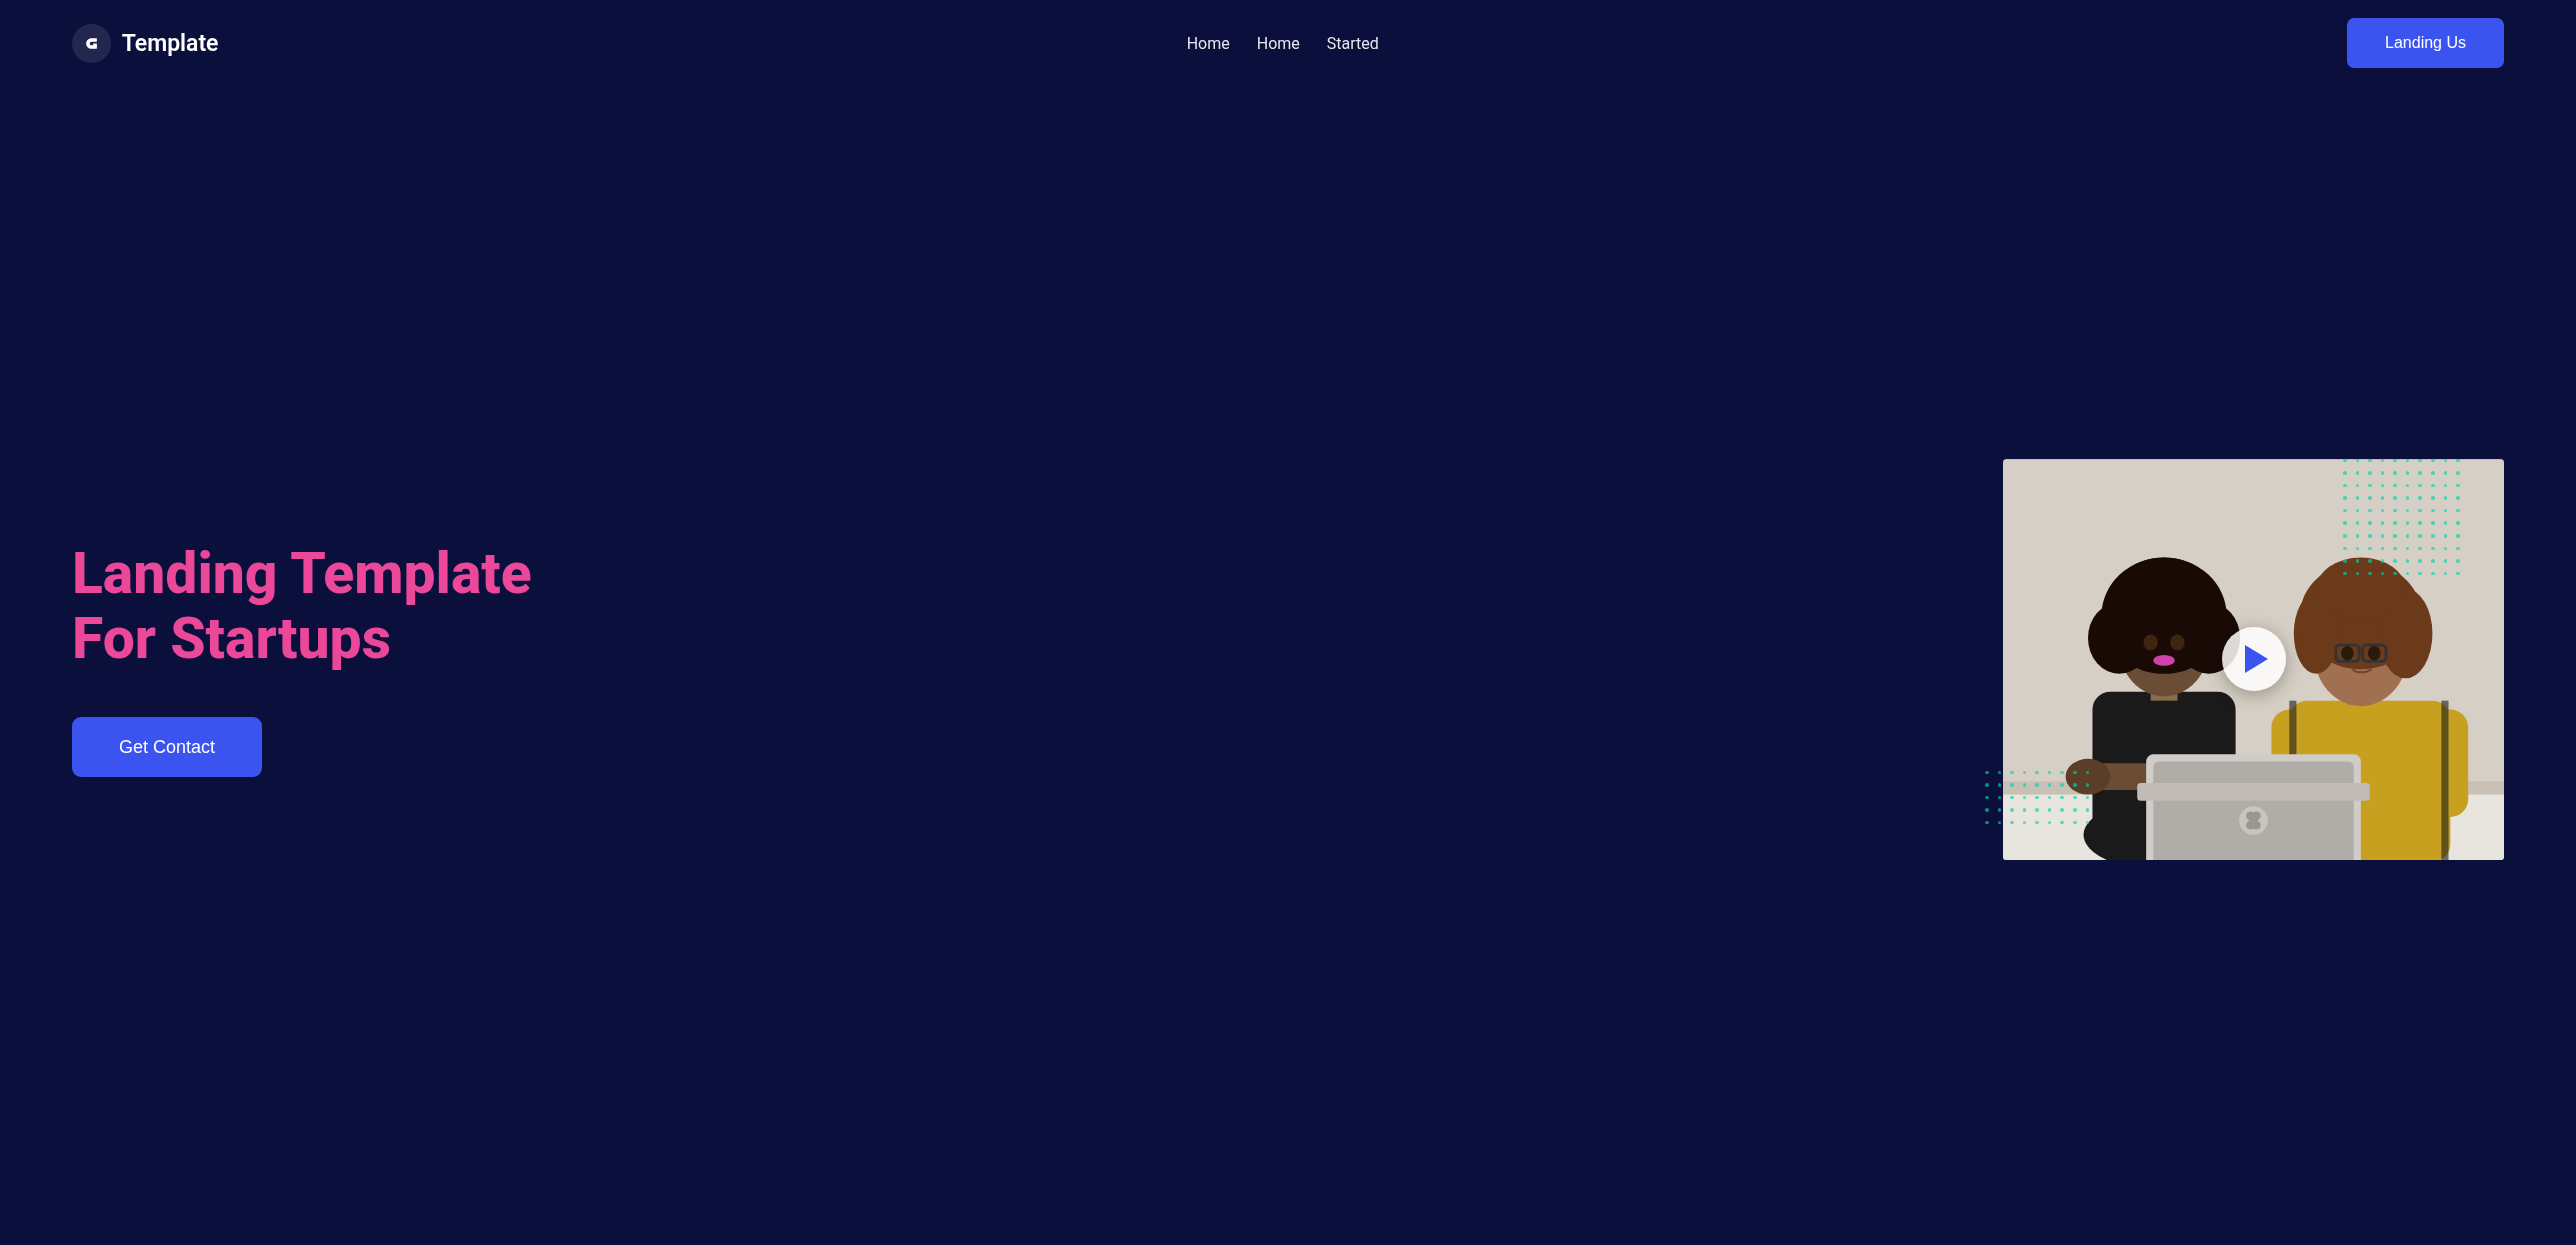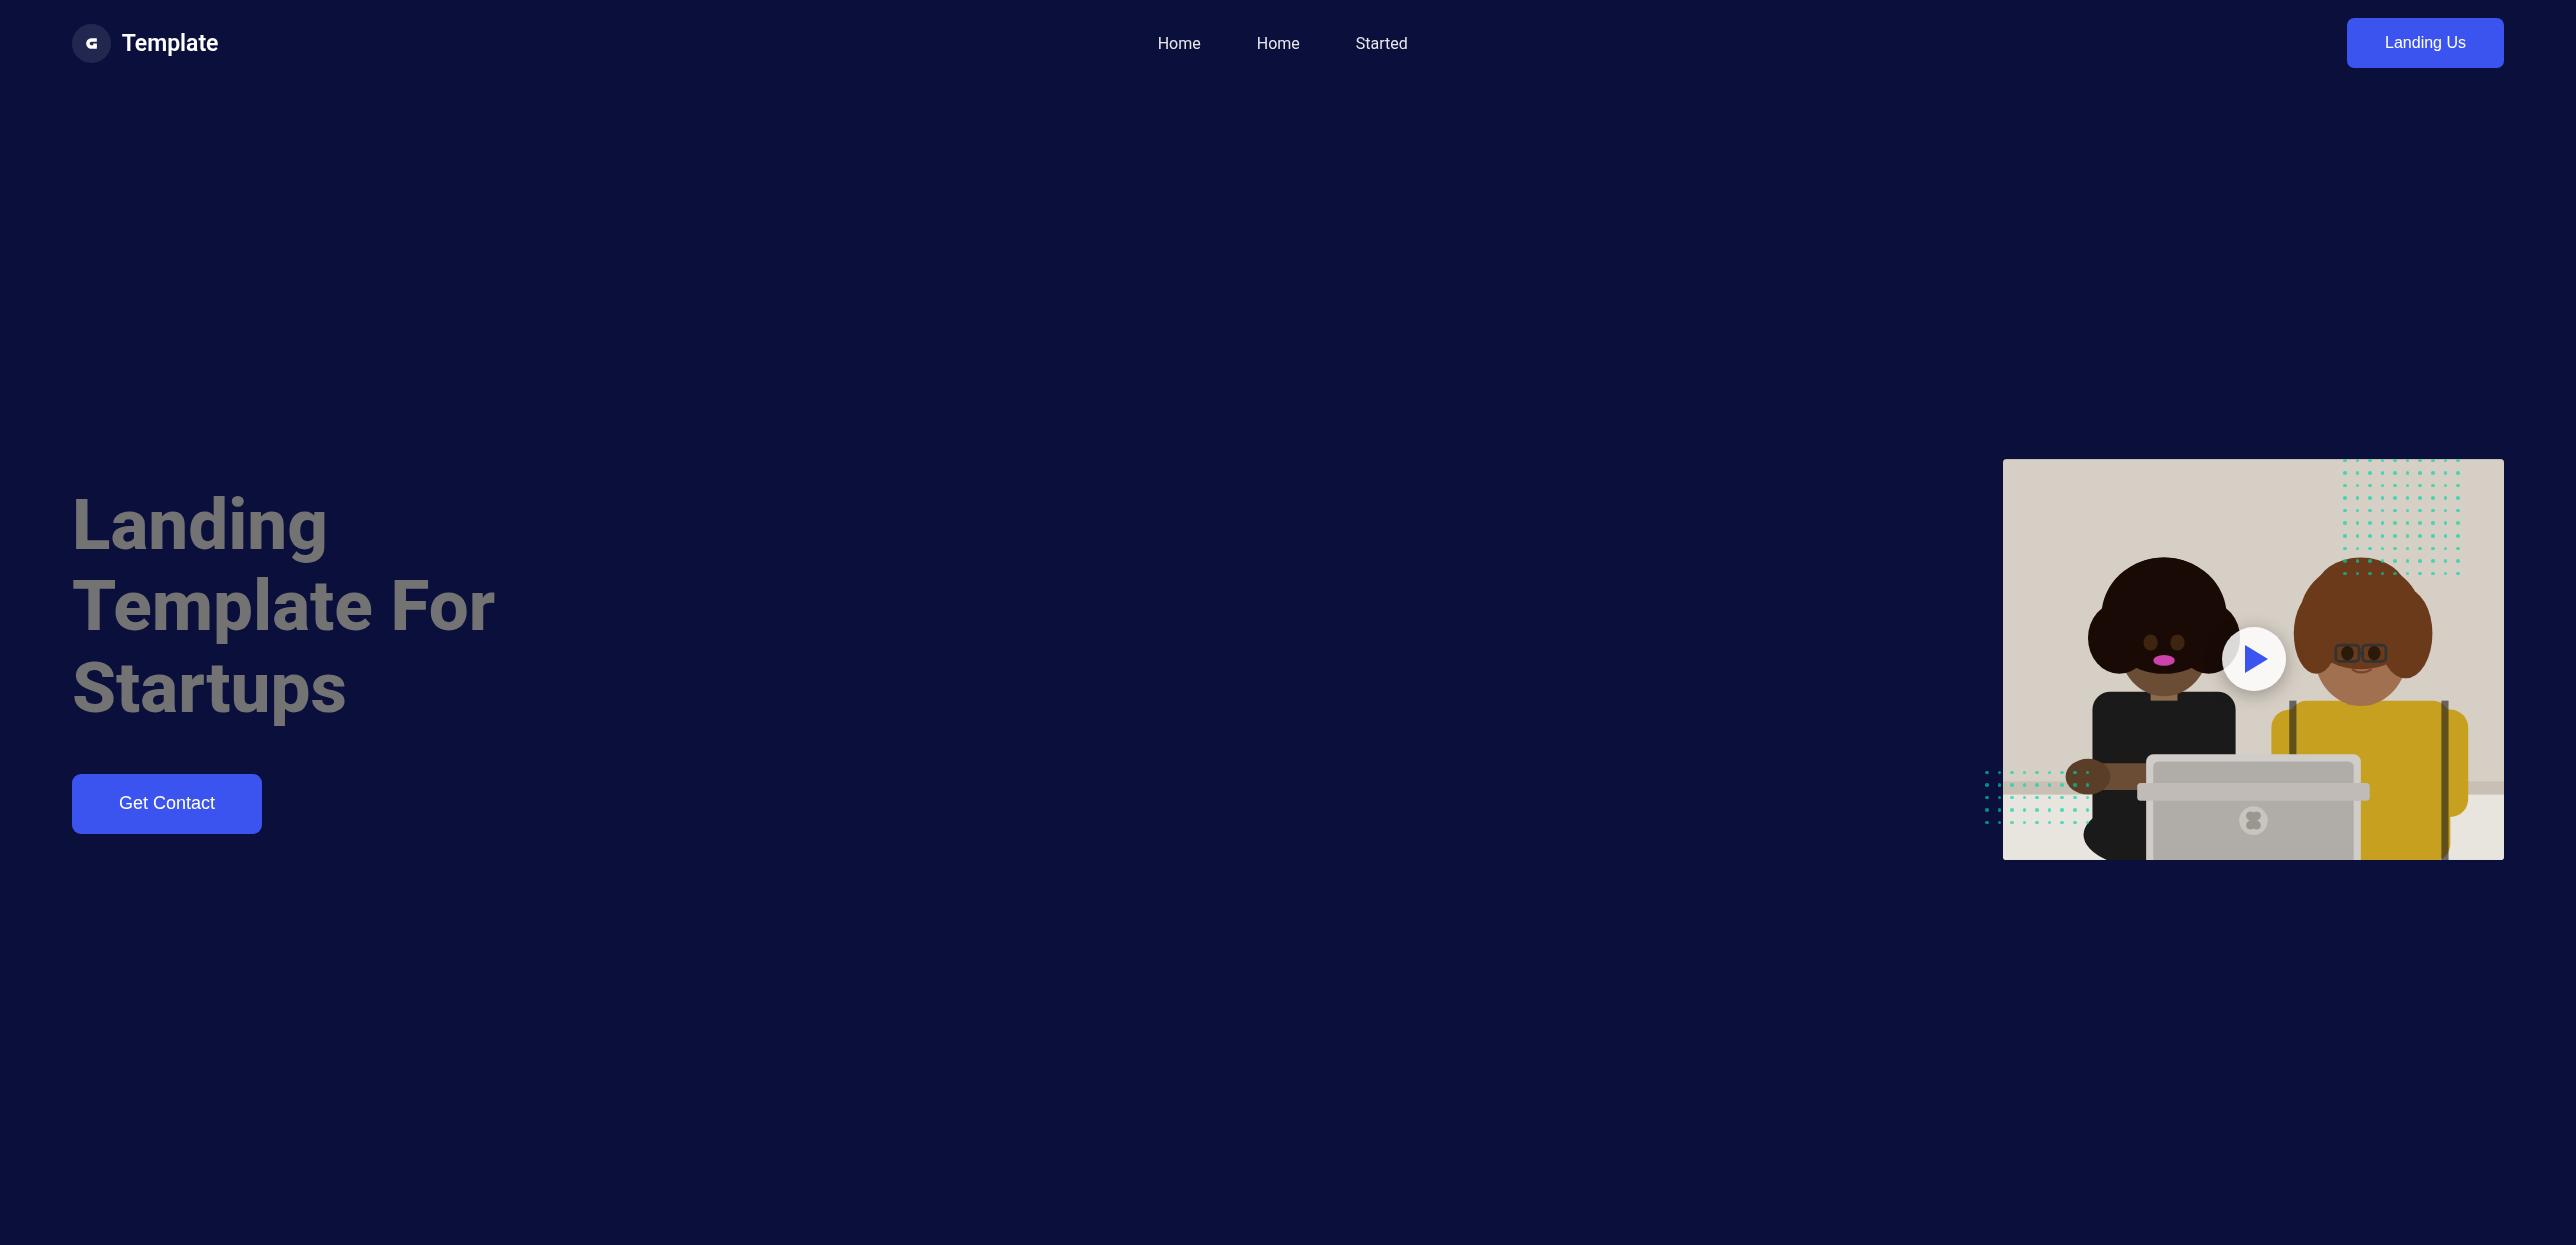--- a/index.html
+++ b/index.html
@@ -41,21 +41,21 @@
 
     .logo-text {
       font-size: 23px;
       font-weight: 600;
       color: #ffffff;
     }
 
     .nav-links {
       display: flex;
       align-items: center;
-      gap: 56px;
+      gap: 27px;
       list-style: none;
     }
 
     .nav-links li a {
       color: #ffffff;
       text-decoration: none;
       font-size: 16px;
       font-weight: 400;
       opacity: 0.9;
       transition: opacity 0.2s;
@@ -82,24 +82,24 @@
       position: relative;
       min-height: calc(100vh - 81px);
     }
 
     .hero-content {
       max-width: 501px;
       z-index: 5;
     }
 
     .hero-title {
-      font-size: 71px;
+      font-size: 57px;
       font-weight: 800;
       line-height: 1.15;
-      color: #737373;
+      color: #ec4899;
       margin-bottom: 45px;
     }
 
     .hero-desc {
       font-size: 16px;
       line-height: 1.7;
       color: #c0c8e8;
       margin-bottom: 43px;
       max-width: 429px;
     }

